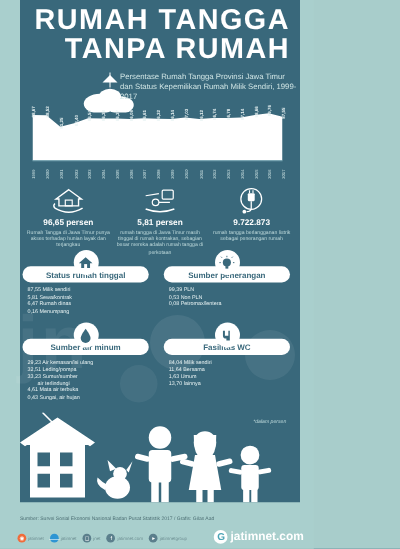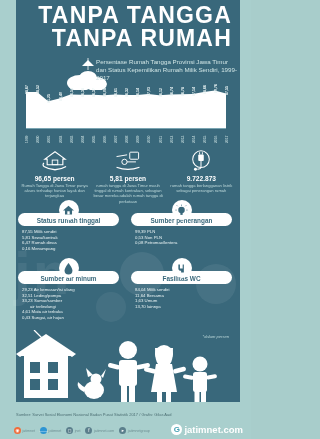--- a/index.html
+++ b/index.html
@@ -142,21 +142,21 @@
 </head>
 <body>
 
 <div id="poster">
 
   <div class="body-bg"></div>
   <div class="margin-l"></div>
   <div class="margin-r"></div>
 
   <div class="titlewrap">
-    <div class="title1">TANPA TANGGA</div>
+    <div class="title1">RUMAH TANGGA</div>
     <div class="title2">TANPA RUMAH</div>
   </div>
 
   <div class="cloudwrap">
     <svg viewBox="0 0 60 34" width="60" height="34">
       <line x1="30" y1="2" x2="30" y2="14" stroke="#ffffff" stroke-width="0.8"></line>
       <polygon points="30,4 36,10 24,10" fill="#ffffff"></polygon>
       <ellipse cx="22" cy="27" rx="13" ry="8" fill="#ffffff"></ellipse>
       <ellipse cx="38" cy="28" rx="11" ry="7" fill="#ffffff"></ellipse>
       <ellipse cx="30" cy="22" rx="9" ry="7" fill="#ffffff"></ellipse>

